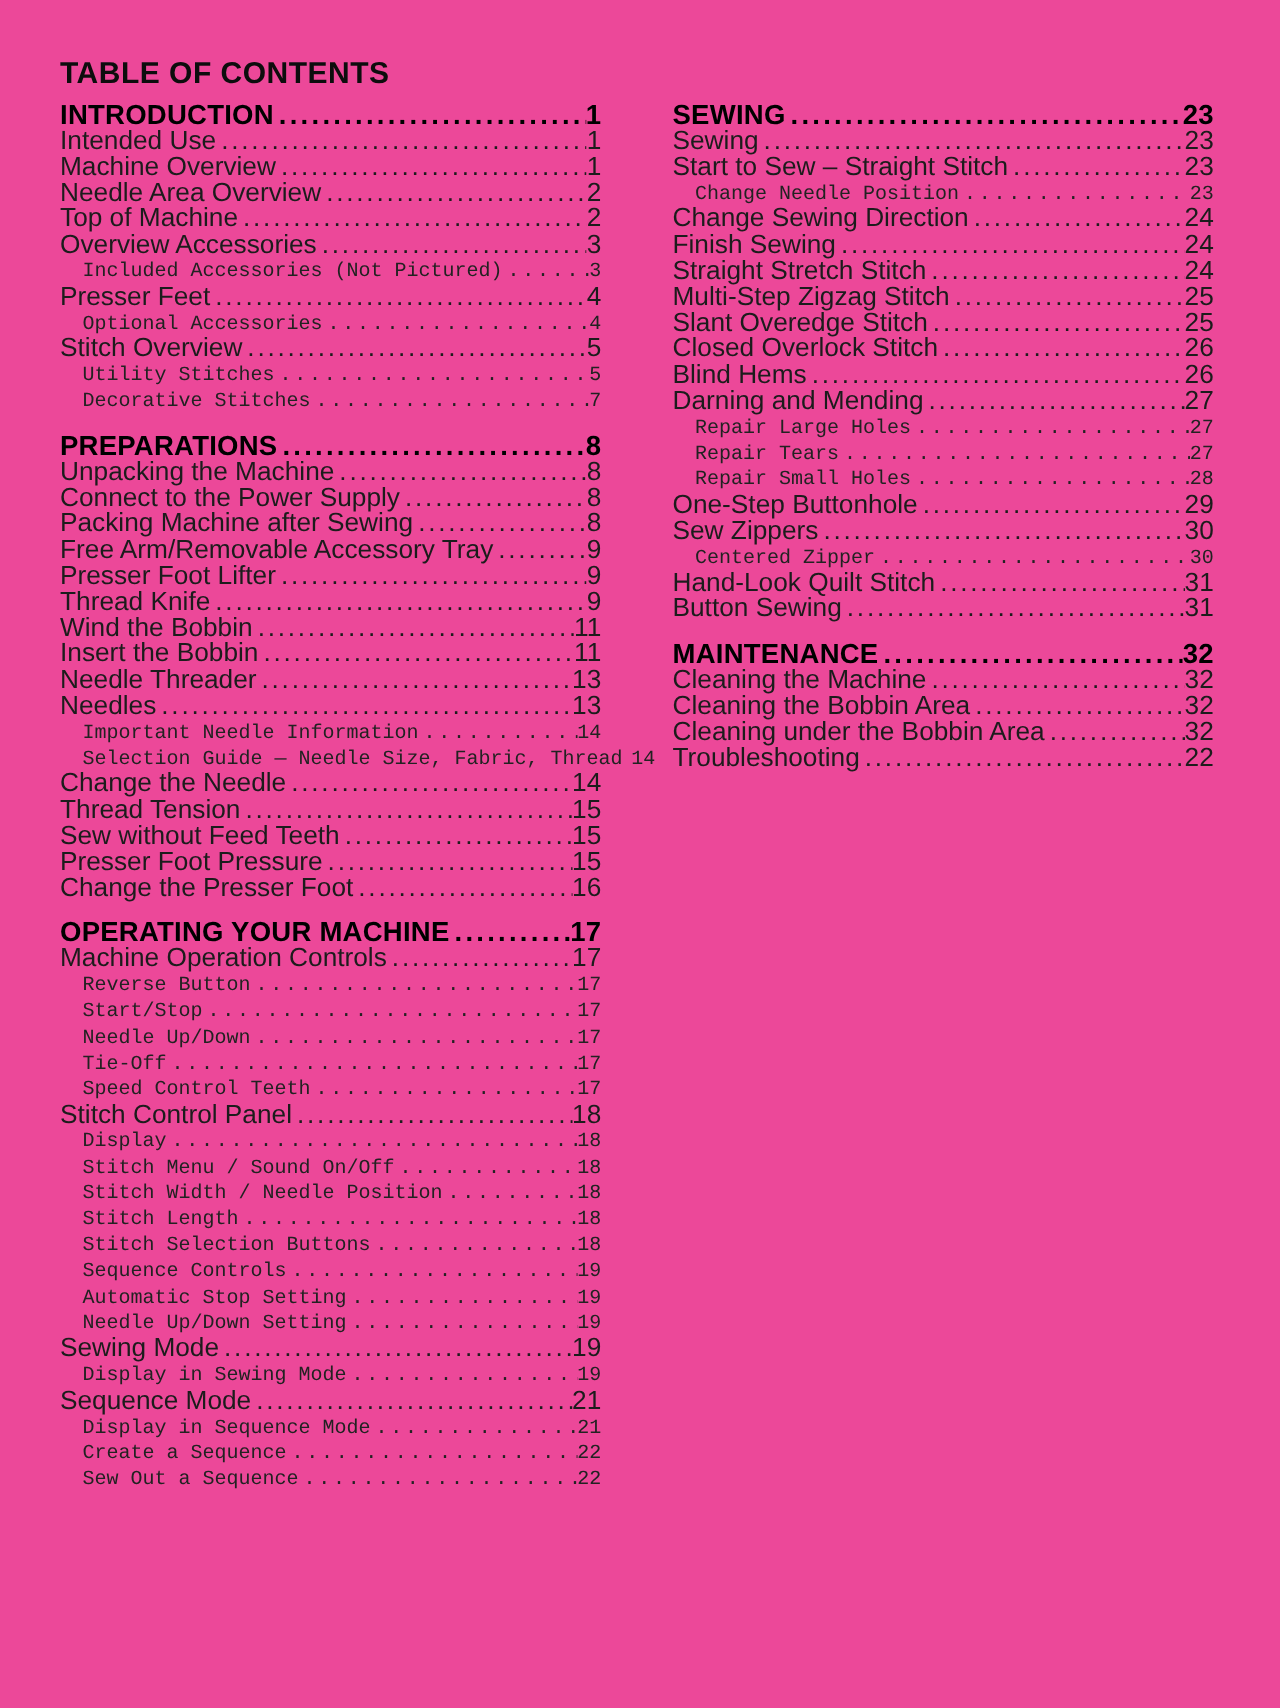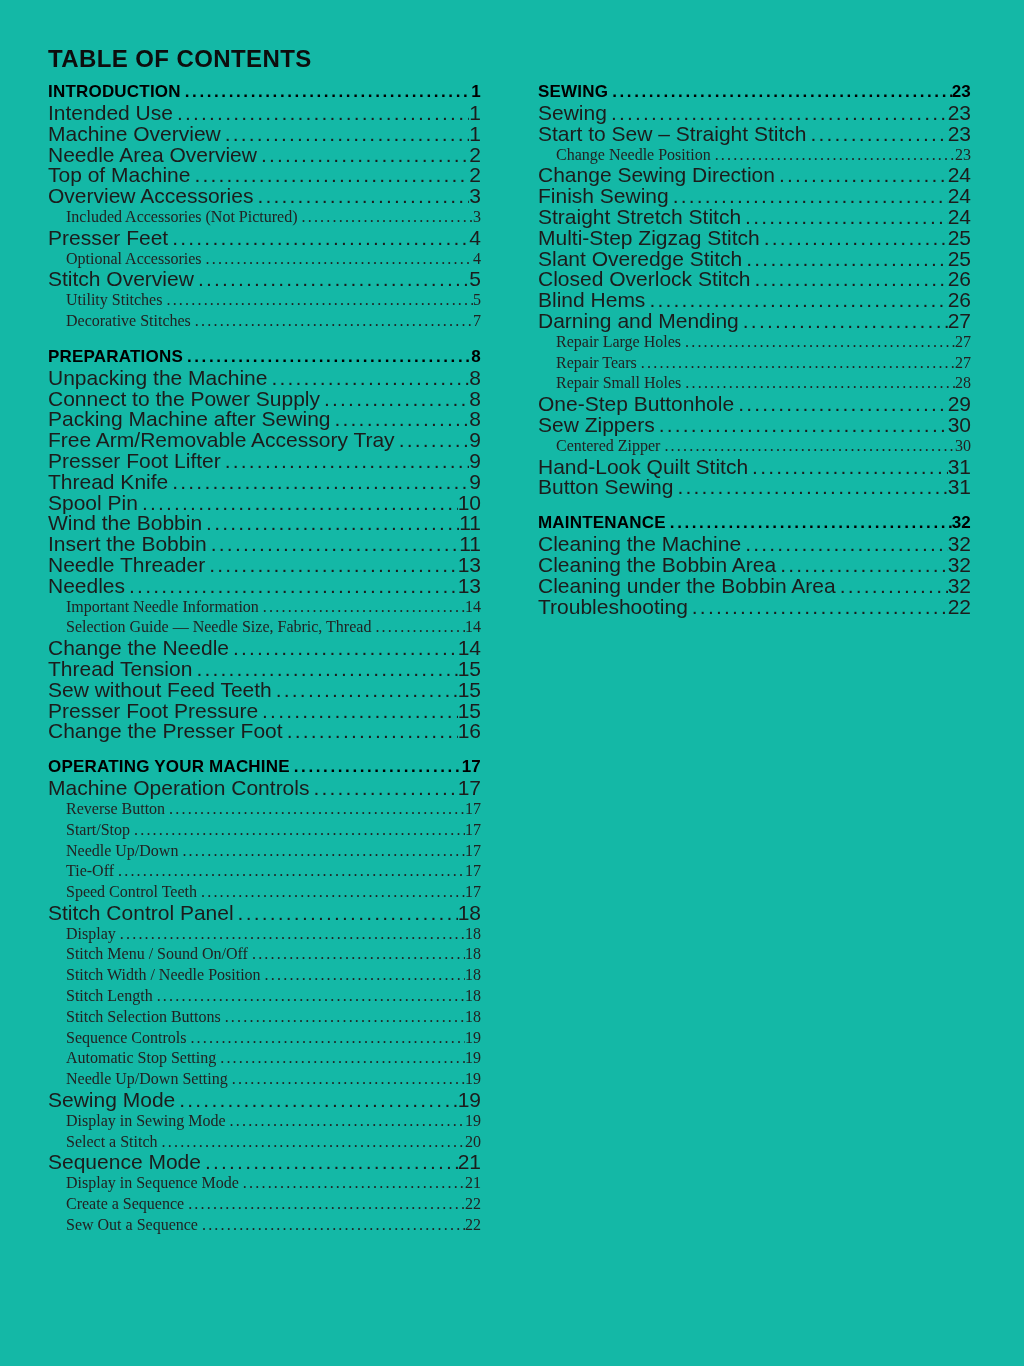--- a/index.html
+++ b/index.html
@@ -1,21 +1,21 @@
 <!DOCTYPE html>
 <html><head>
 <meta charset="utf-8">
 <style>
   * { margin: 0; padding: 0; box-sizing: border-box; }
   html, body { background: #ffffff; }
   .page {
     position: relative;
     width: 1024px;
     height: 1366px;
-    background: #14b8a6;
+    background: #ec4899;
     padding: 45px 53px 0 48px;
     font-family: "Liberation Sans", sans-serif;
     color: #1c1c1c;
     overflow: hidden;
   }
   .doc-title {
     font-size: 24px;
     font-weight: bold;
     color: #0d0d0d;
     letter-spacing: 0.4px;
@@ -29,29 +29,29 @@
   .col { width: 433px; }
   .toc-section { margin-top: 14px; }
   .col .toc-section:first-child { margin-top: 0; }
 
   .toc-row {
     display: flex;
     align-items: baseline;
     line-height: 20.8px;
   }
   .toc-row.heading {
-    font-size: 17px;
+    font-size: 22px;
     font-weight: bold;
     color: #000000;
     line-height: 22px;
     letter-spacing: 0.2px;
   }
   .toc-row.lvl1 { font-size: 21px; }
   .toc-row.lvl2 {
-    font-family: Liberation Serif, serif;
+    font-family: Liberation Mono, monospace;
     font-size: 16px;
     color: #222222;
     padding-left: 18px;
   }
   .lbl { white-space: nowrap; padding-right: 3px; }
   .dots {
     flex: 1;
     min-width: 0;
     overflow: hidden;
     white-space: nowrap;
@@ -163,25 +163,20 @@
             <span class="lbl">Presser Foot Lifter</span>
             <span class="dots"></span>
             <span class="pg">9</span>
           </div>
           <div class="toc-row lvl1">
             <span class="lbl">Thread Knife</span>
             <span class="dots"></span>
             <span class="pg">9</span>
           </div>
           <div class="toc-row lvl1">
-            <span class="lbl">Spool Pin</span>
-            <span class="dots"></span>
-            <span class="pg">10</span>
-          </div>
-          <div class="toc-row lvl1">
             <span class="lbl">Wind the Bobbin</span>
             <span class="dots"></span>
             <span class="pg">11</span>
           </div>
           <div class="toc-row lvl1">
             <span class="lbl">Insert the Bobbin</span>
             <span class="dots"></span>
             <span class="pg">11</span>
           </div>
           <div class="toc-row lvl1">
@@ -313,25 +308,20 @@
           </div>
           <div class="toc-row lvl1">
             <span class="lbl">Sewing Mode</span>
             <span class="dots"></span>
             <span class="pg">19</span>
           </div>
           <div class="toc-row lvl2">
             <span class="lbl">Display in Sewing Mode</span>
             <span class="dots"></span>
             <span class="pg">19</span>
-          </div>
-          <div class="toc-row lvl2">
-            <span class="lbl">Select a Stitch</span>
-            <span class="dots"></span>
-            <span class="pg">20</span>
           </div>
           <div class="toc-row lvl1">
             <span class="lbl">Sequence Mode</span>
             <span class="dots"></span>
             <span class="pg">21</span>
           </div>
           <div class="toc-row lvl2">
             <span class="lbl">Display in Sequence Mode</span>
             <span class="dots"></span>
             <span class="pg">21</span>

